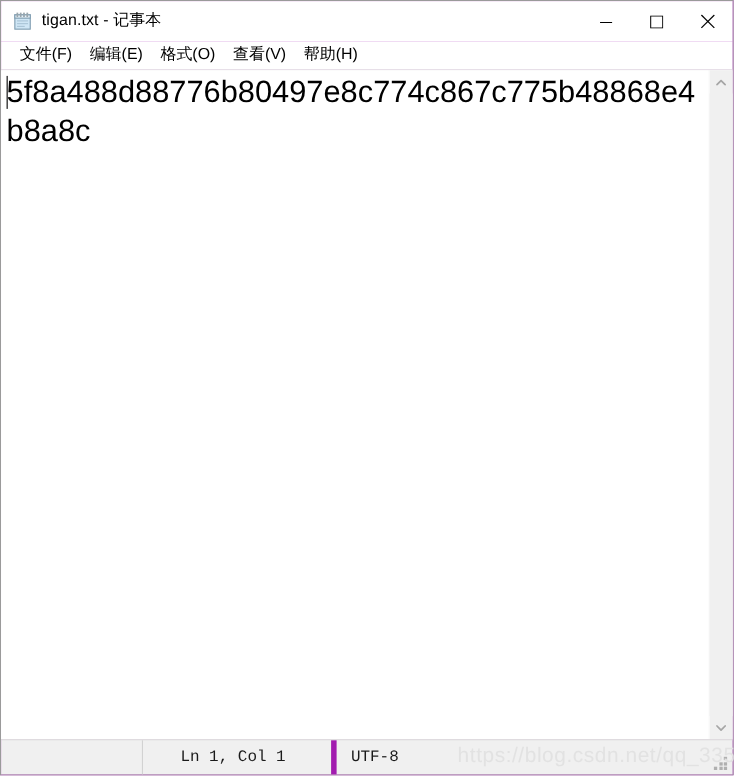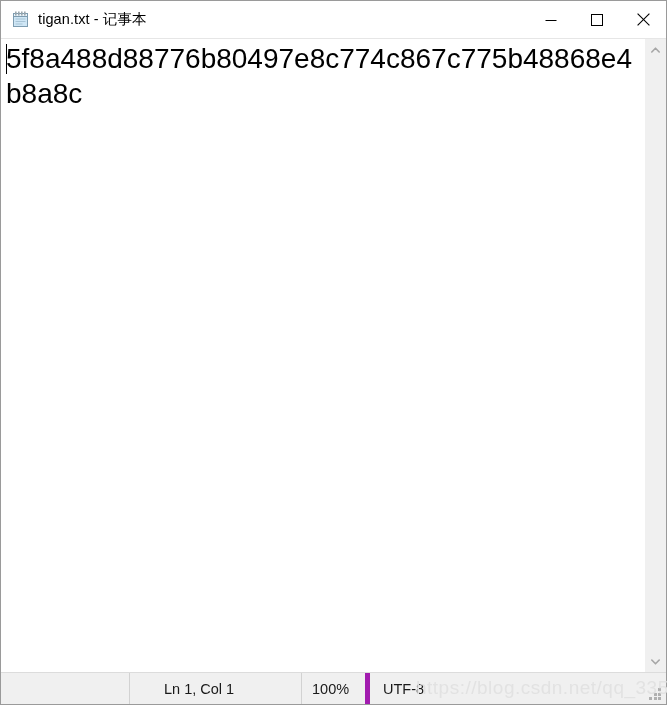--- a/index.html
+++ b/index.html
@@ -150,20 +150,21 @@
 
   
   #statusbar {
     height: 31px;
     flex: 0 0 31px;
     background: #f0f0f0;
     border-top: 1px solid #dcdcdc;
     display: flex;
     align-items: center;
     position: relative;
+    font-family: Liberation Mono, monospace;
   }
   .sb-cell {
     font-size: 14.5px;
     color: #1a1a1a;
     height: 31px;
     display: flex;
     align-items: center;
     box-sizing: border-box;
     white-space: nowrap;
   }
@@ -248,20 +249,27 @@
       </button>
       <button class="wc-btn" aria-label="close">
         <svg width="13" height="13" viewBox="0 0 13 13" xmlns="http://www.w3.org/2000/svg">
           <line x1="0.6" y1="0.6" x2="12.4" y2="12.4" stroke="#000000" stroke-width="1.1"></line>
           <line x1="12.4" y1="0.6" x2="0.6" y2="12.4" stroke="#000000" stroke-width="1.1"></line>
         </svg>
       </button>
     </div>
   </div>
 
+  <div id="menubar">
+    <div class="menu-item">文件(F)</div>
+    <div class="menu-item">编辑(E)</div>
+    <div class="menu-item">格式(O)</div>
+    <div class="menu-item">查看(V)</div>
+    <div class="menu-item">帮助(H)</div>
+  </div>
 
   <div id="editor-wrap">
     <div id="text-area">
       <div id="caret"></div>
       <div id="doc-text">5f8a488d88776b80497e8c774c867c775b48868e4b8a8c</div>
     </div>
 
     <div id="vscroll">
       <div class="sb-arrow">
         <svg width="9" height="6" viewBox="0 0 9 6" xmlns="http://www.w3.org/2000/svg">
@@ -273,21 +281,20 @@
         <svg width="9" height="6" viewBox="0 0 9 6" xmlns="http://www.w3.org/2000/svg">
           <path d="M0.8 1 L4.5 4.8 L8.2 1" fill="none" stroke="#a6a6a6" stroke-width="1.6" stroke-linecap="round" stroke-linejoin="round"></path>
         </svg>
       </div>
     </div>
   </div>
 
   <div id="statusbar">
     <div class="sb-cell sb-spacer"></div>
     <div class="sb-cell" id="sb-lncol">Ln 1,  Col 1</div>
-    <div class="sb-cell" id="sb-zoom">100%</div>
     <div class="sb-cell" id="sb-encoding">UTF-8</div>
 
     <div id="resize-grip">
       <div class="grip-dot" style="left:9px; top:0px;"></div>
       <div class="grip-dot" style="left:4.5px; top:4.5px;"></div>
       <div class="grip-dot" style="left:9px; top:4.5px;"></div>
       <div class="grip-dot" style="left:0px; top:9px;"></div>
       <div class="grip-dot" style="left:4.5px; top:9px;"></div>
       <div class="grip-dot" style="left:9px; top:9px;"></div>
     </div>

